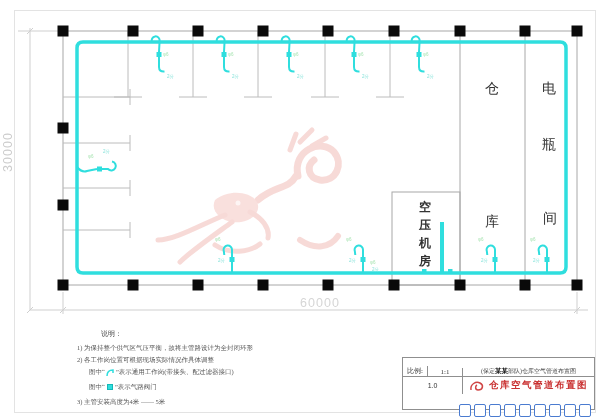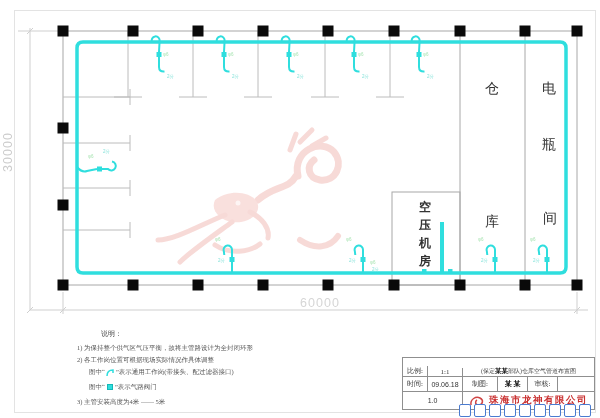--- a/index.html
+++ b/index.html
@@ -255,35 +255,27 @@
   <div id="tblock">
     <div class="trow r1">
       <div class="tc" style="width:25px;">比例:</div>
       <div class="tc" style="width:35px;">1:1</div>
       <div class="tc proj" style="flex:1;">
         <span>(保定 </span>
           <b>某某</b>
           <span> 部队)仓库空气管道布置图</span>
       </div>
     </div>
-    <div class="trow r2">
-      <div class="tc" style="width:25px;">时间:</div>
-      <div class="tc" style="width:35px;font-family:'Liberation Sans',sans-serif;">09.06.18</div>
-      <div class="tc" style="width:35px;">制图:</div>
-      <div class="tc" style="width:30px;font-weight:bold;color:#000;">某 某</div>
-      <div class="tc" style="width:30px;">审核:</div>
-      <div class="tc" style="flex:1;"></div>
-    </div>
     <div class="trow r3">
       <div class="tc" style="width:60px;font-family:'Liberation Sans',sans-serif;">1.0</div>
       <div class="tc" style="flex:1;gap:4px;">
         <svg width="16" height="12">
             <path d="M2,10 C1,4 7,1 11,3 C15,5 14,10 9,10 C6,10 6,6 8,5" stroke="#d04545" stroke-width="1.5" fill="none"></path>
           </svg>
-        <span class="company">珠海市龙神有限公司</span>
+        <span class="company">仓库空气管道布置图</span>
       </div>
     </div>
   </div>
 
   <div id="bluesq">
     <span></span>
       <span></span>
       <span></span>
       <span></span>
       <span></span>

